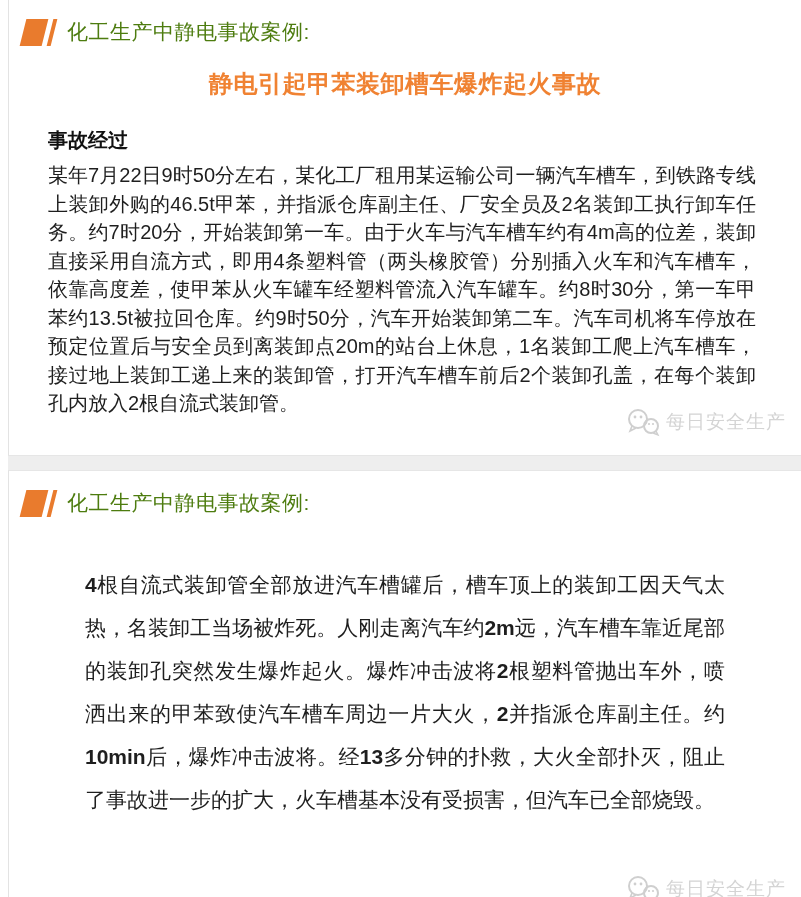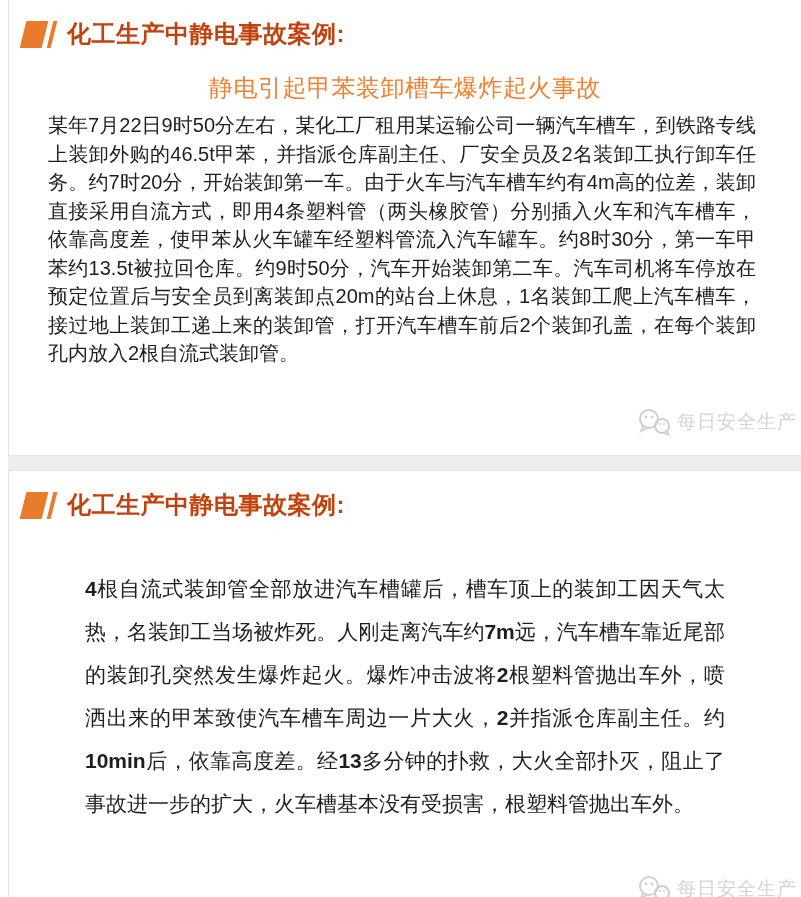--- a/index.html
+++ b/index.html
@@ -35,31 +35,31 @@
     transform: skewX(-14deg);
   }
   .slash-icon .s2 {
     display: inline-block;
     width: 4px; height: 27px;
     background: #e97b2d;
     transform: skewX(-14deg);
     margin-left: 5px;
   }
   .card-header h2 {
-    font-size: 24px;
-    font-weight: 700;
-    color: #c2410c;
+    font-size: 21px;
+    font-weight: 400;
+    color: #4d7c0f;
     letter-spacing: 0.5px;
   }
 
   .accident-title {
     margin-top: 22px;
     text-align: center;
     font-size: 24px;
-    font-weight: 400;
+    font-weight: 700;
     color: #f08232;
     letter-spacing: 0.5px;
   }
 
   .section-heading {
     margin: 27px 0 0 39px;
     font-size: 20px;
     font-weight: 700;
     color: #111111;
   }
@@ -76,21 +76,21 @@
     margin: 46px 76px 0 76px;
     font-size: 21px;
     line-height: 43px;
     text-align: justify;
     color: #1e1e1e;
   }
   .body-text-2 b { font-weight: 700; }
 
   .watermark {
     position: absolute;
-    right: 4px;
+    right: 15px;
     display: flex;
     align-items: center;
     gap: 5px;
     color: #d4d4d4;
     font-size: 19px;
     letter-spacing: 1px;
     user-select: none;
   }
   .watermark-1 { bottom: 18px; }
   .watermark-2 { bottom: -7px; }
@@ -105,20 +105,21 @@
     <div class="card-header">
       <span class="slash-icon">
         <i class="s1"></i>
           <i class="s2"></i>
       </span>
       <h2>化工生产中静电事故案例:</h2>
     </div>
 
     <h1 class="accident-title">静电引起甲苯装卸槽车爆炸起火事故</h1>
 
+    <h3 class="section-heading">事故经过</h3>
 
     <p class="body-text-1">某年7月22日9时50分左右，某化工厂租用某运输公司一辆汽车槽车，到铁路专线上装卸外购的46.5t甲苯，并指派仓库副主任、厂安全员及2名装卸工执行卸车任务。约7时20分，开始装卸第一车。由于火车与汽车槽车约有4m高的位差，装卸直接采用自流方式，即用4条塑料管（两头橡胶管）分别插入火车和汽车槽车，依靠高度差，使甲苯从火车罐车经塑料管流入汽车罐车。约8时30分，第一车甲苯约13.5t被拉回仓库。约9时50分，汽车开始装卸第二车。汽车司机将车停放在预定位置后与安全员到离装卸点20m的站台上休息，1名装卸工爬上汽车槽车，接过地上装卸工递上来的装卸管，打开汽车槽车前后2个装卸孔盖，在每个装卸孔内放入2根自流式装卸管。</p>
 
     <div class="watermark watermark-1">
       <span>
         <svg width="36" height="30" viewBox="0 0 36 30">
           <g fill="none" stroke="#cfcfcf" stroke-width="2">
             <circle cx="13" cy="12" r="9"></circle>
             <path d="M7 19 L5 24 L11 21" stroke-width="1.6"></path>
             <circle cx="26" cy="19" r="7"></circle>
@@ -140,21 +141,21 @@
 
   <section class="card card2">
     <div class="card-header">
       <span class="slash-icon">
         <i class="s1"></i>
           <i class="s2"></i>
       </span>
       <h2>化工生产中静电事故案例:</h2>
     </div>
 
-    <p class="body-text-2"><b>4</b><span>根自流式装卸管全部放进汽车槽罐后，槽车顶上的装卸工因天气太热，名装卸工当场被炸死。人刚走离汽车约</span><b>7m</b><span>远，汽车槽车靠近尾部的装卸孔突然发生爆炸起火。爆炸冲击波将</span><b>2</b><span>根塑料管抛出车外，喷洒出来的甲苯致使汽车槽车周边一片大火，</span><b>2</b><span>并指派仓库副主任。约</span><b>10min</b><span>后，依靠高度差。经</span><b>13</b><span>多分钟的扑救，大火全部扑灭，阻止了事故进一步的扩大，火车槽基本没有受损害，根塑料管抛出车外。</span></p>
+    <p class="body-text-2"><b>4</b><span>根自流式装卸管全部放进汽车槽罐后，槽车顶上的装卸工因天气太热，名装卸工当场被炸死。人刚走离汽车约</span><b>2m</b><span>远，汽车槽车靠近尾部的装卸孔突然发生爆炸起火。爆炸冲击波将</span><b>2</b><span>根塑料管抛出车外，喷洒出来的甲苯致使汽车槽车周边一片大火，</span><b>2</b><span>并指派仓库副主任。约</span><b>10min</b><span>后，爆炸冲击波将。经</span><b>13</b><span>多分钟的扑救，大火全部扑灭，阻止了事故进一步的扩大，火车槽基本没有受损害，但汽车已全部烧毁。</span></p>
 
     <div class="watermark watermark-2">
       <span>
         <svg width="36" height="30" viewBox="0 0 36 30">
           <g fill="none" stroke="#cfcfcf" stroke-width="2">
             <circle cx="13" cy="12" r="9"></circle>
             <path d="M7 19 L5 24 L11 21" stroke-width="1.6"></path>
             <circle cx="26" cy="19" r="7"></circle>
             <path d="M31 24 L33 28 L28 26" stroke-width="1.4"></path>
           </g>

